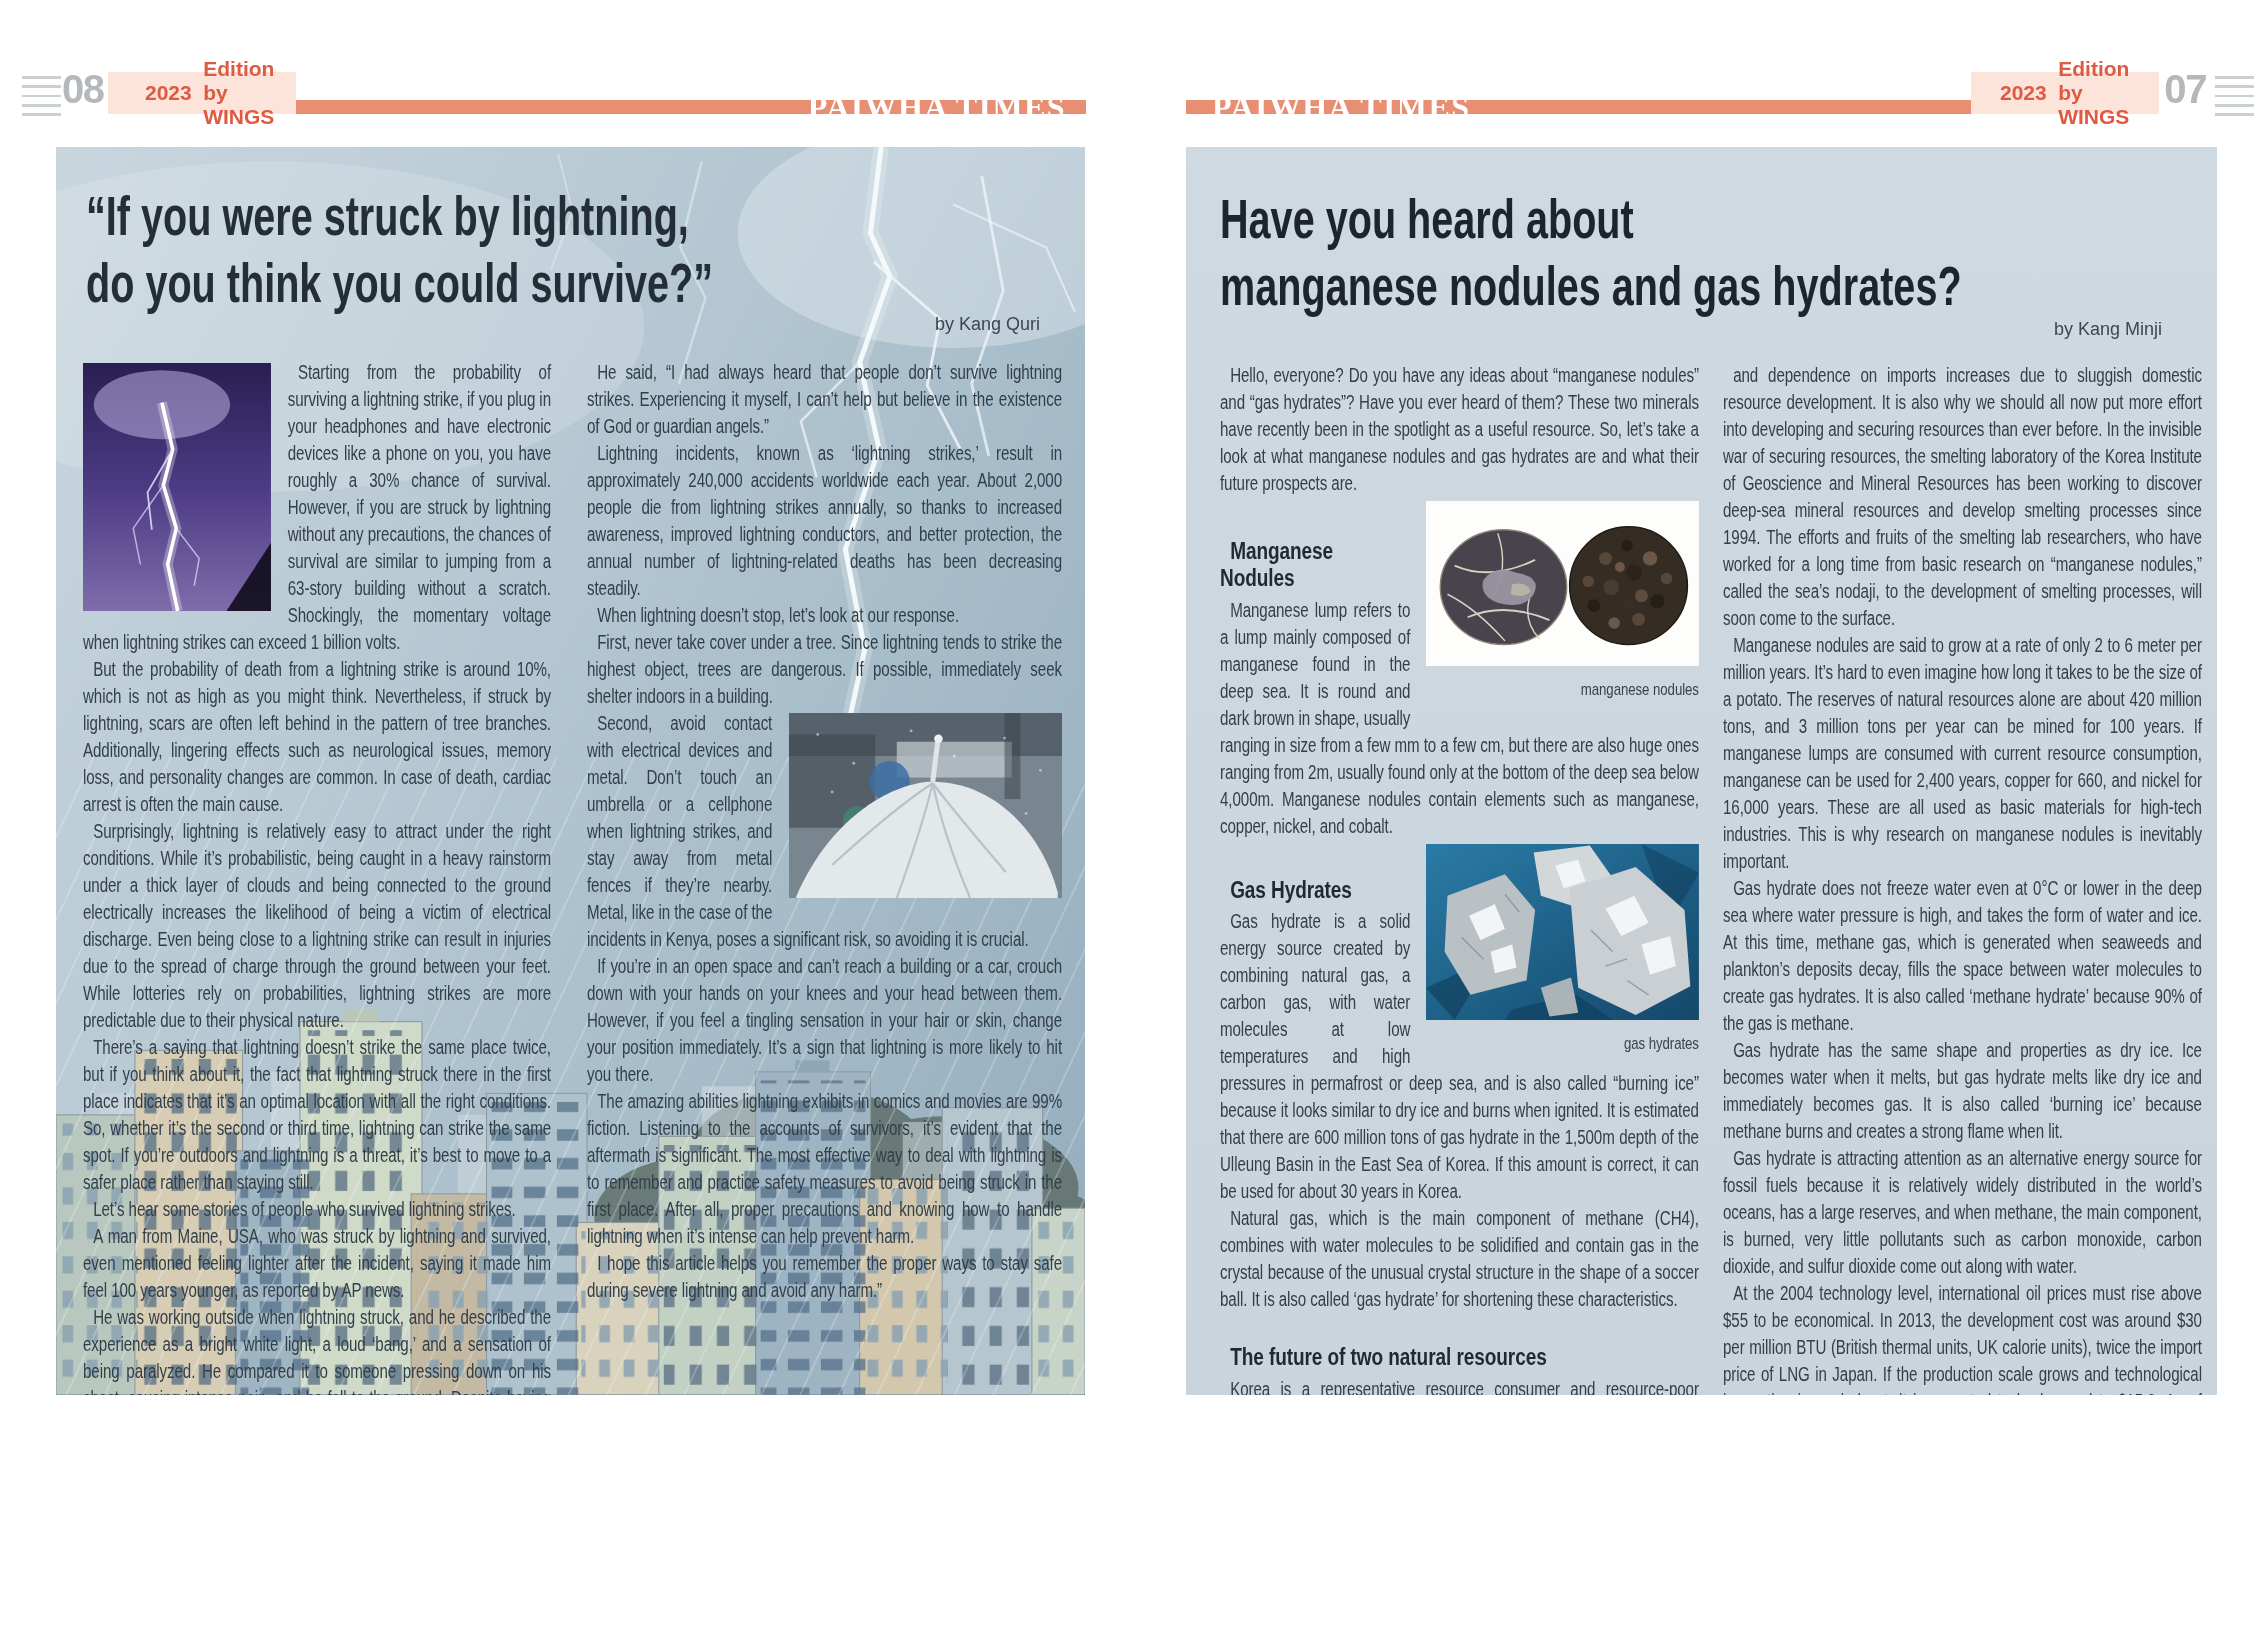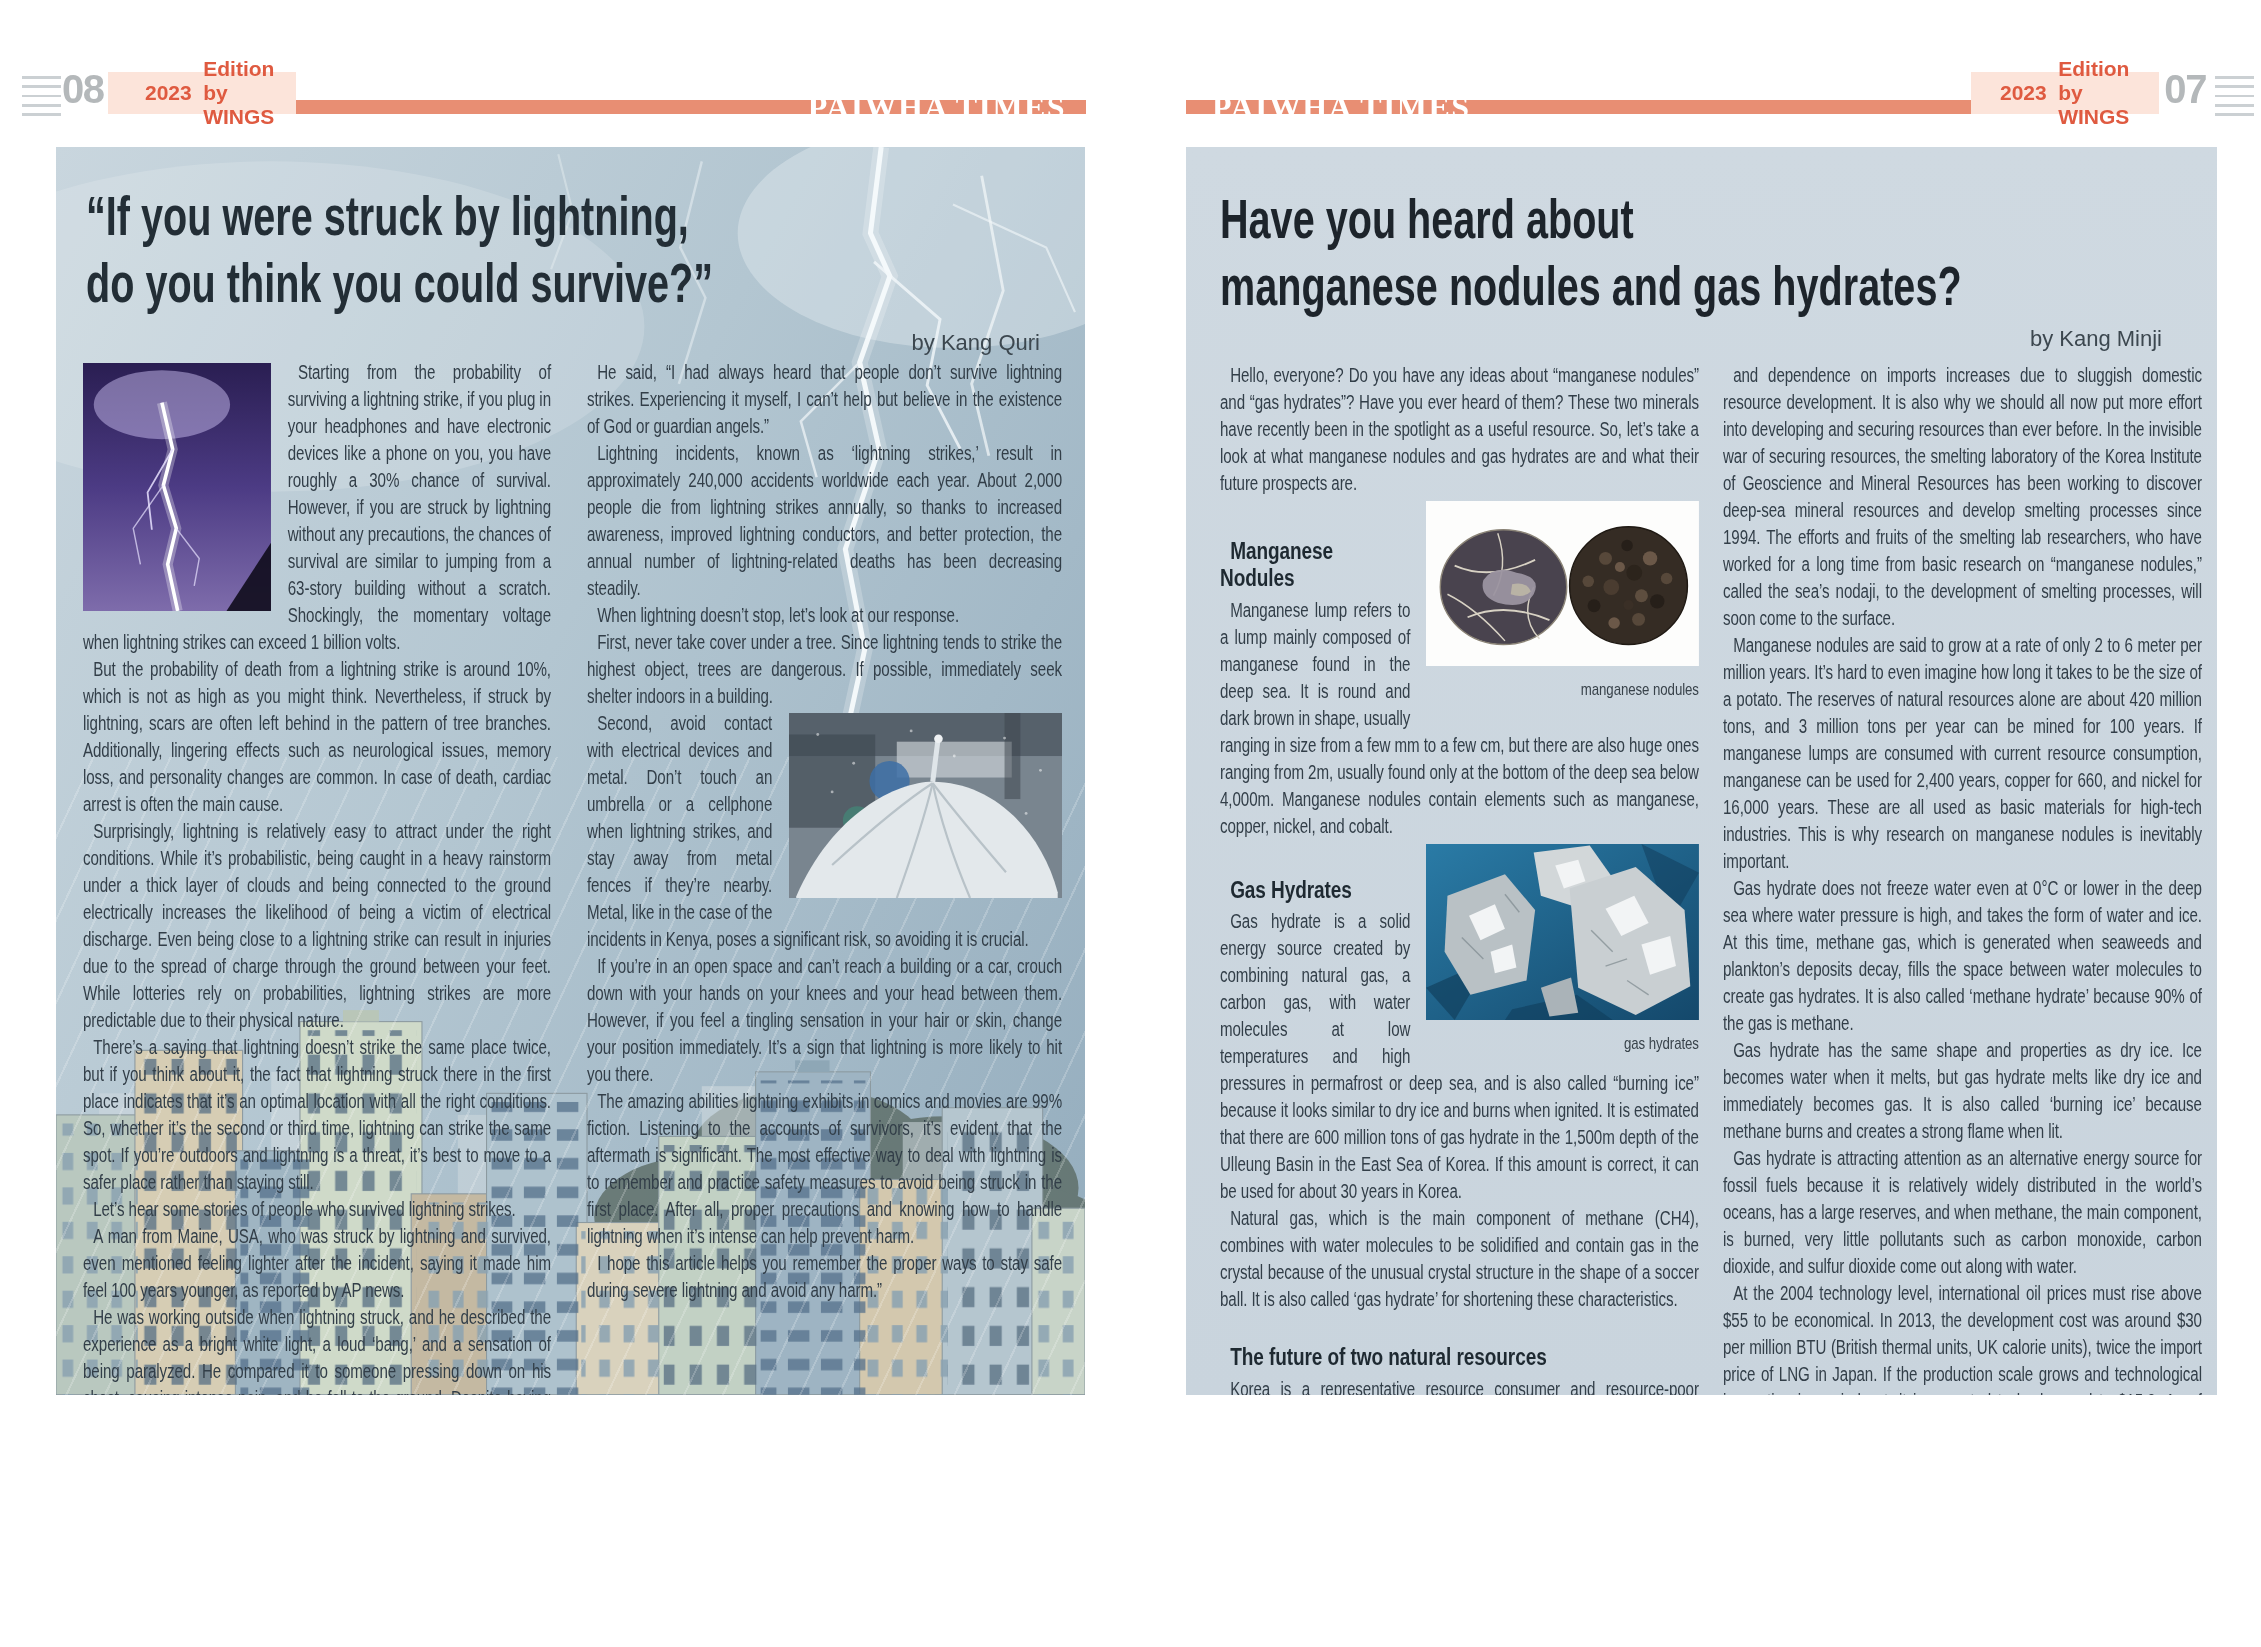--- a/index.html
+++ b/index.html
@@ -33,23 +33,23 @@
   .bgsvg{position:absolute;left:0;top:0;}
   .rain{position:absolute;left:0;top:610px;width:100%;height:864px;
     background:repeating-linear-gradient(115deg,rgba(255,255,255,0) 0 33px,rgba(255,255,255,0.20) 33px 35px);
     pointer-events:none;z-index:4;}
   .citysvg{position:absolute;left:0;bottom:0;z-index:3;}
   
   .big-title{position:absolute;z-index:6;font-weight:bold;color:#232e36;font-size:55px;line-height:67px;
     transform:scaleX(0.72);transform-origin:top left;white-space:nowrap;letter-spacing:0px;}
   .lt{left:30px;top:36px;}
   .rt{left:34px;top:39px;color:#1d242b;}
-  .byline{position:absolute;z-index:6;font-size:22px;color:#3c474f;margin-top:16px;}
+  .byline{position:absolute;z-index:6;font-size:18px;color:#3c474f;}
   .byline.bl{right:45px;top:167px;}
-  .byline.br{right:55px;top:163px;}
+  .byline.br{right:55px;top:172px;}
   
   .textcol{position:absolute;z-index:5;transform:scaleX(0.78);transform-origin:top left;
     font-size:19.4px;line-height:27px;color:#323e48;text-align:justify;letter-spacing:-0.1px;}
   .l-col1{left:26.6px;top:212px;width:600px;}
   .l-col2{left:531px;top:212px;width:609px;}
   .r-col1{left:34px;top:215px;width:614px;}
   .r-col2{left:537px;top:215px;width:614px;}
   .textcol p{margin:0;text-indent:13px;}
   .sec-h{font-weight:bold;font-size:24.4px;color:#1e2931;margin:36px 0 5.7px 0;text-indent:13px;}
   .sec-h.first{margin-top:40px;}

